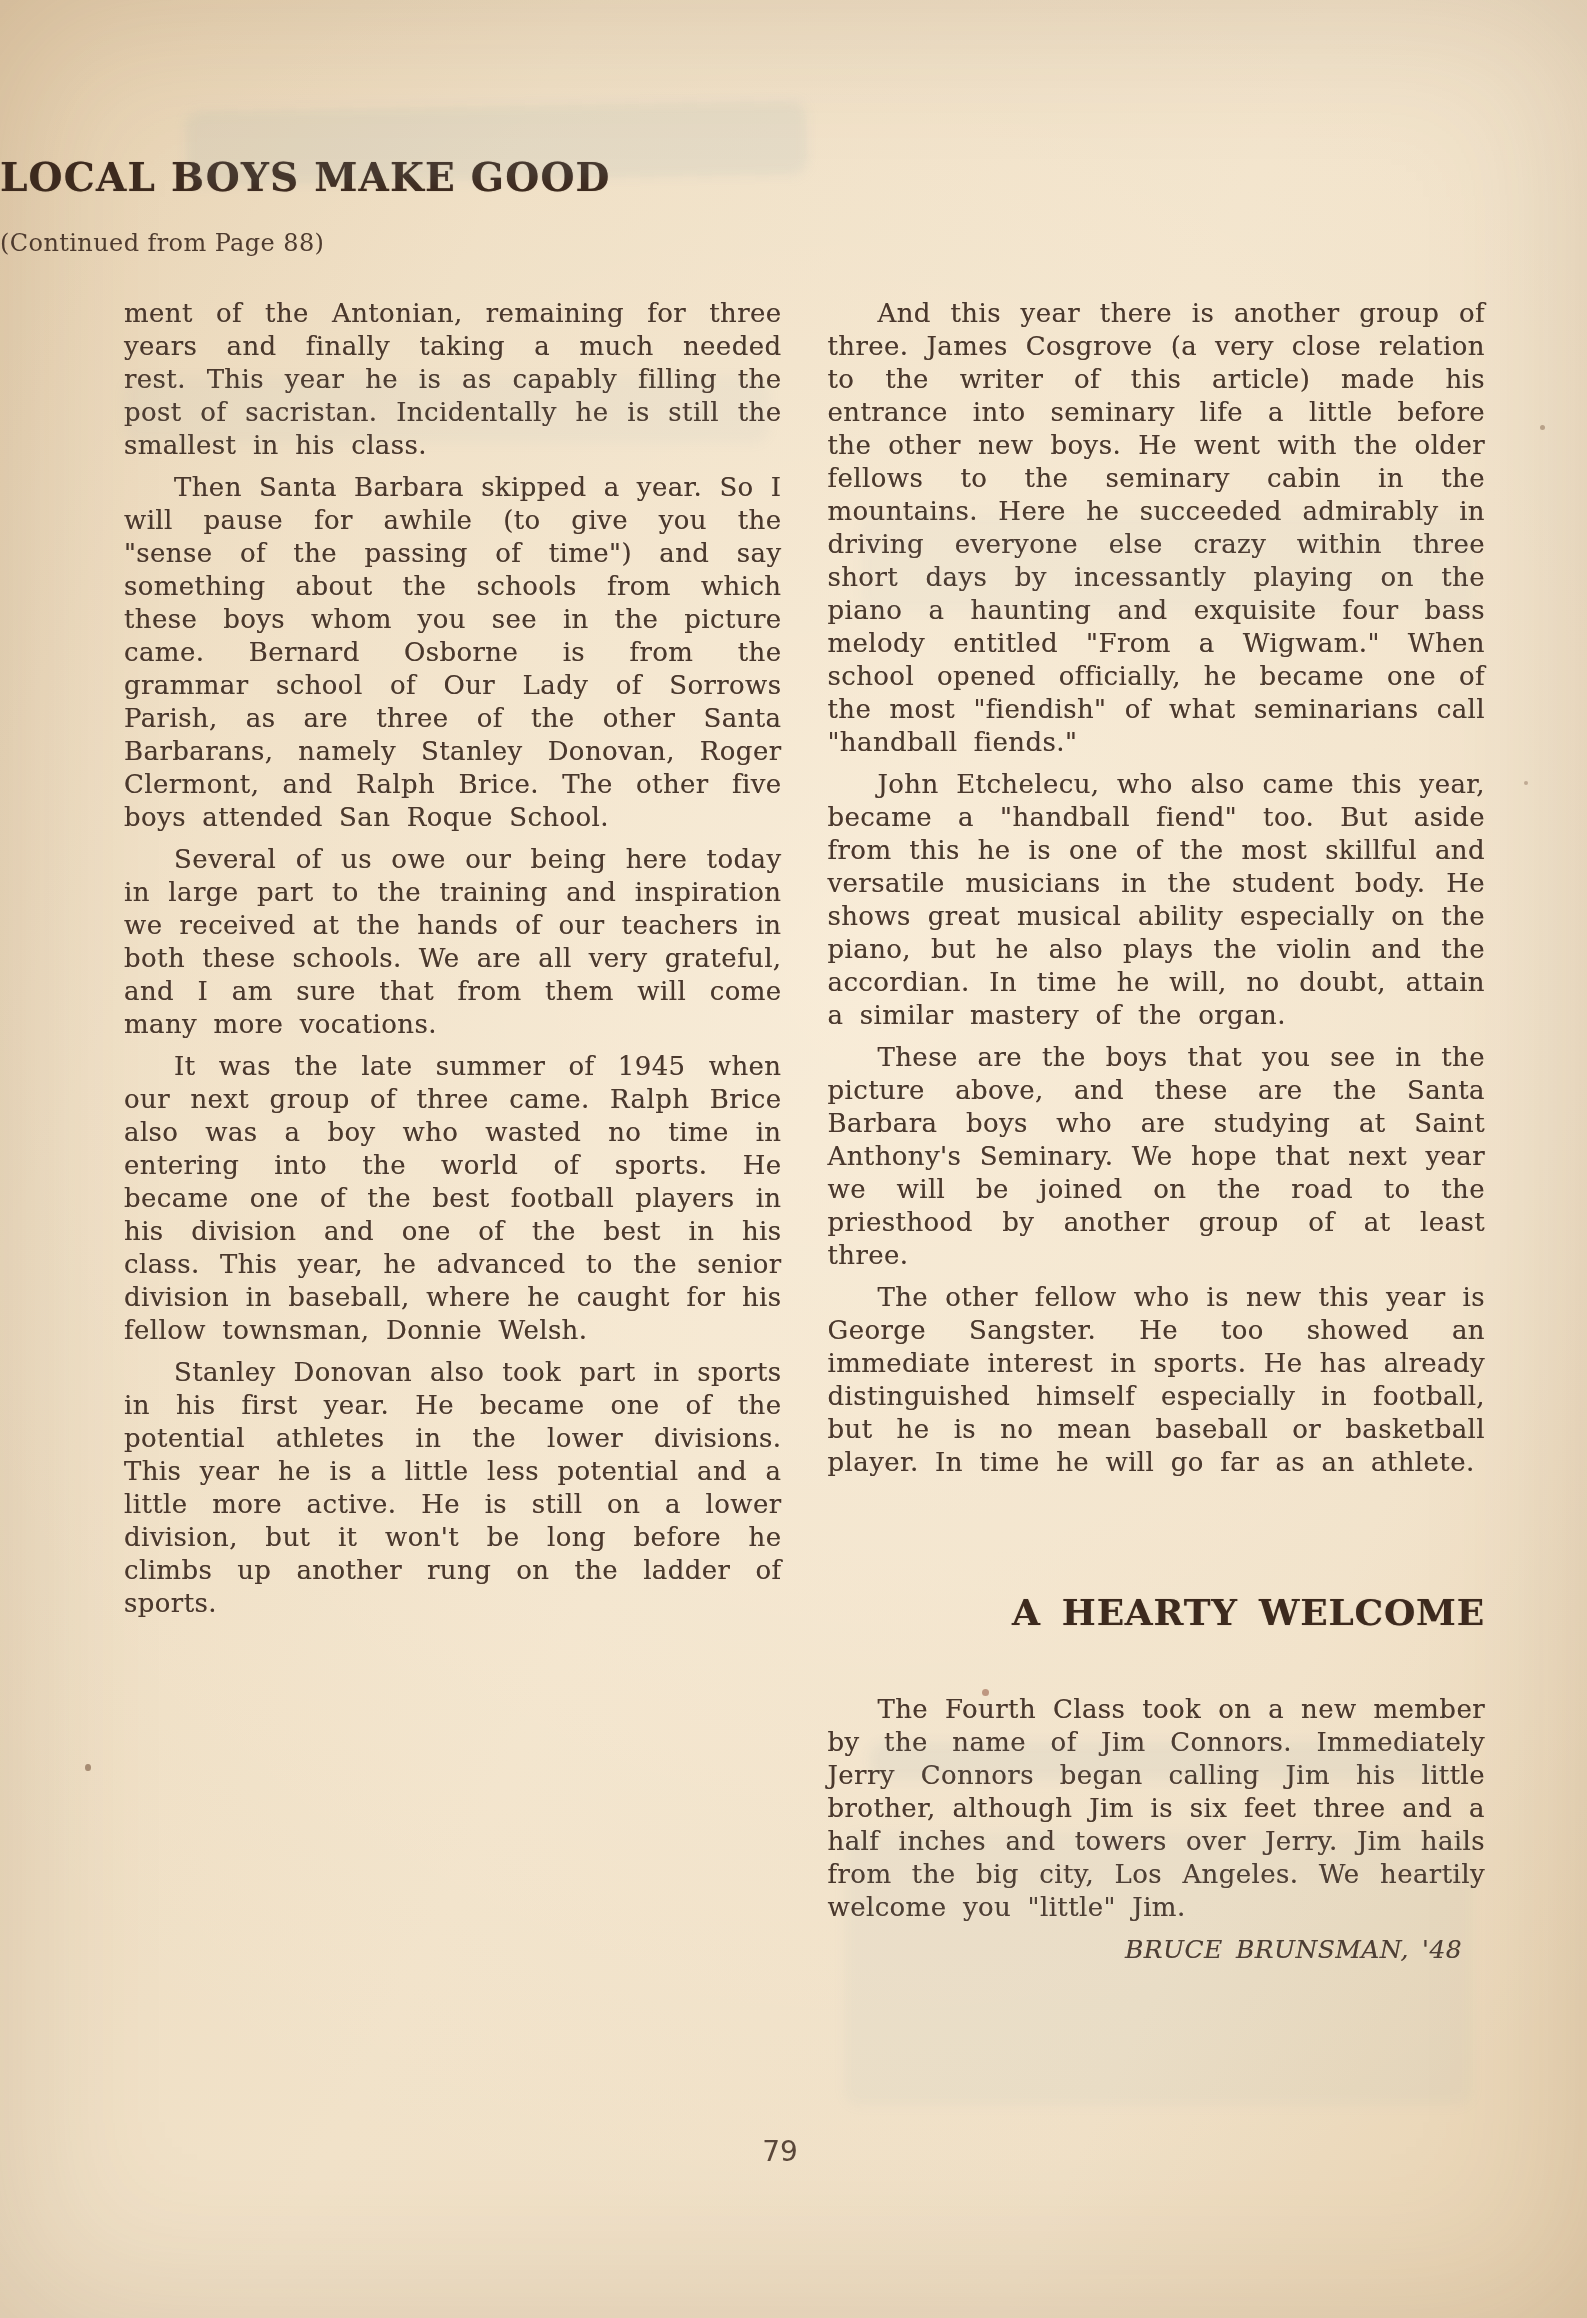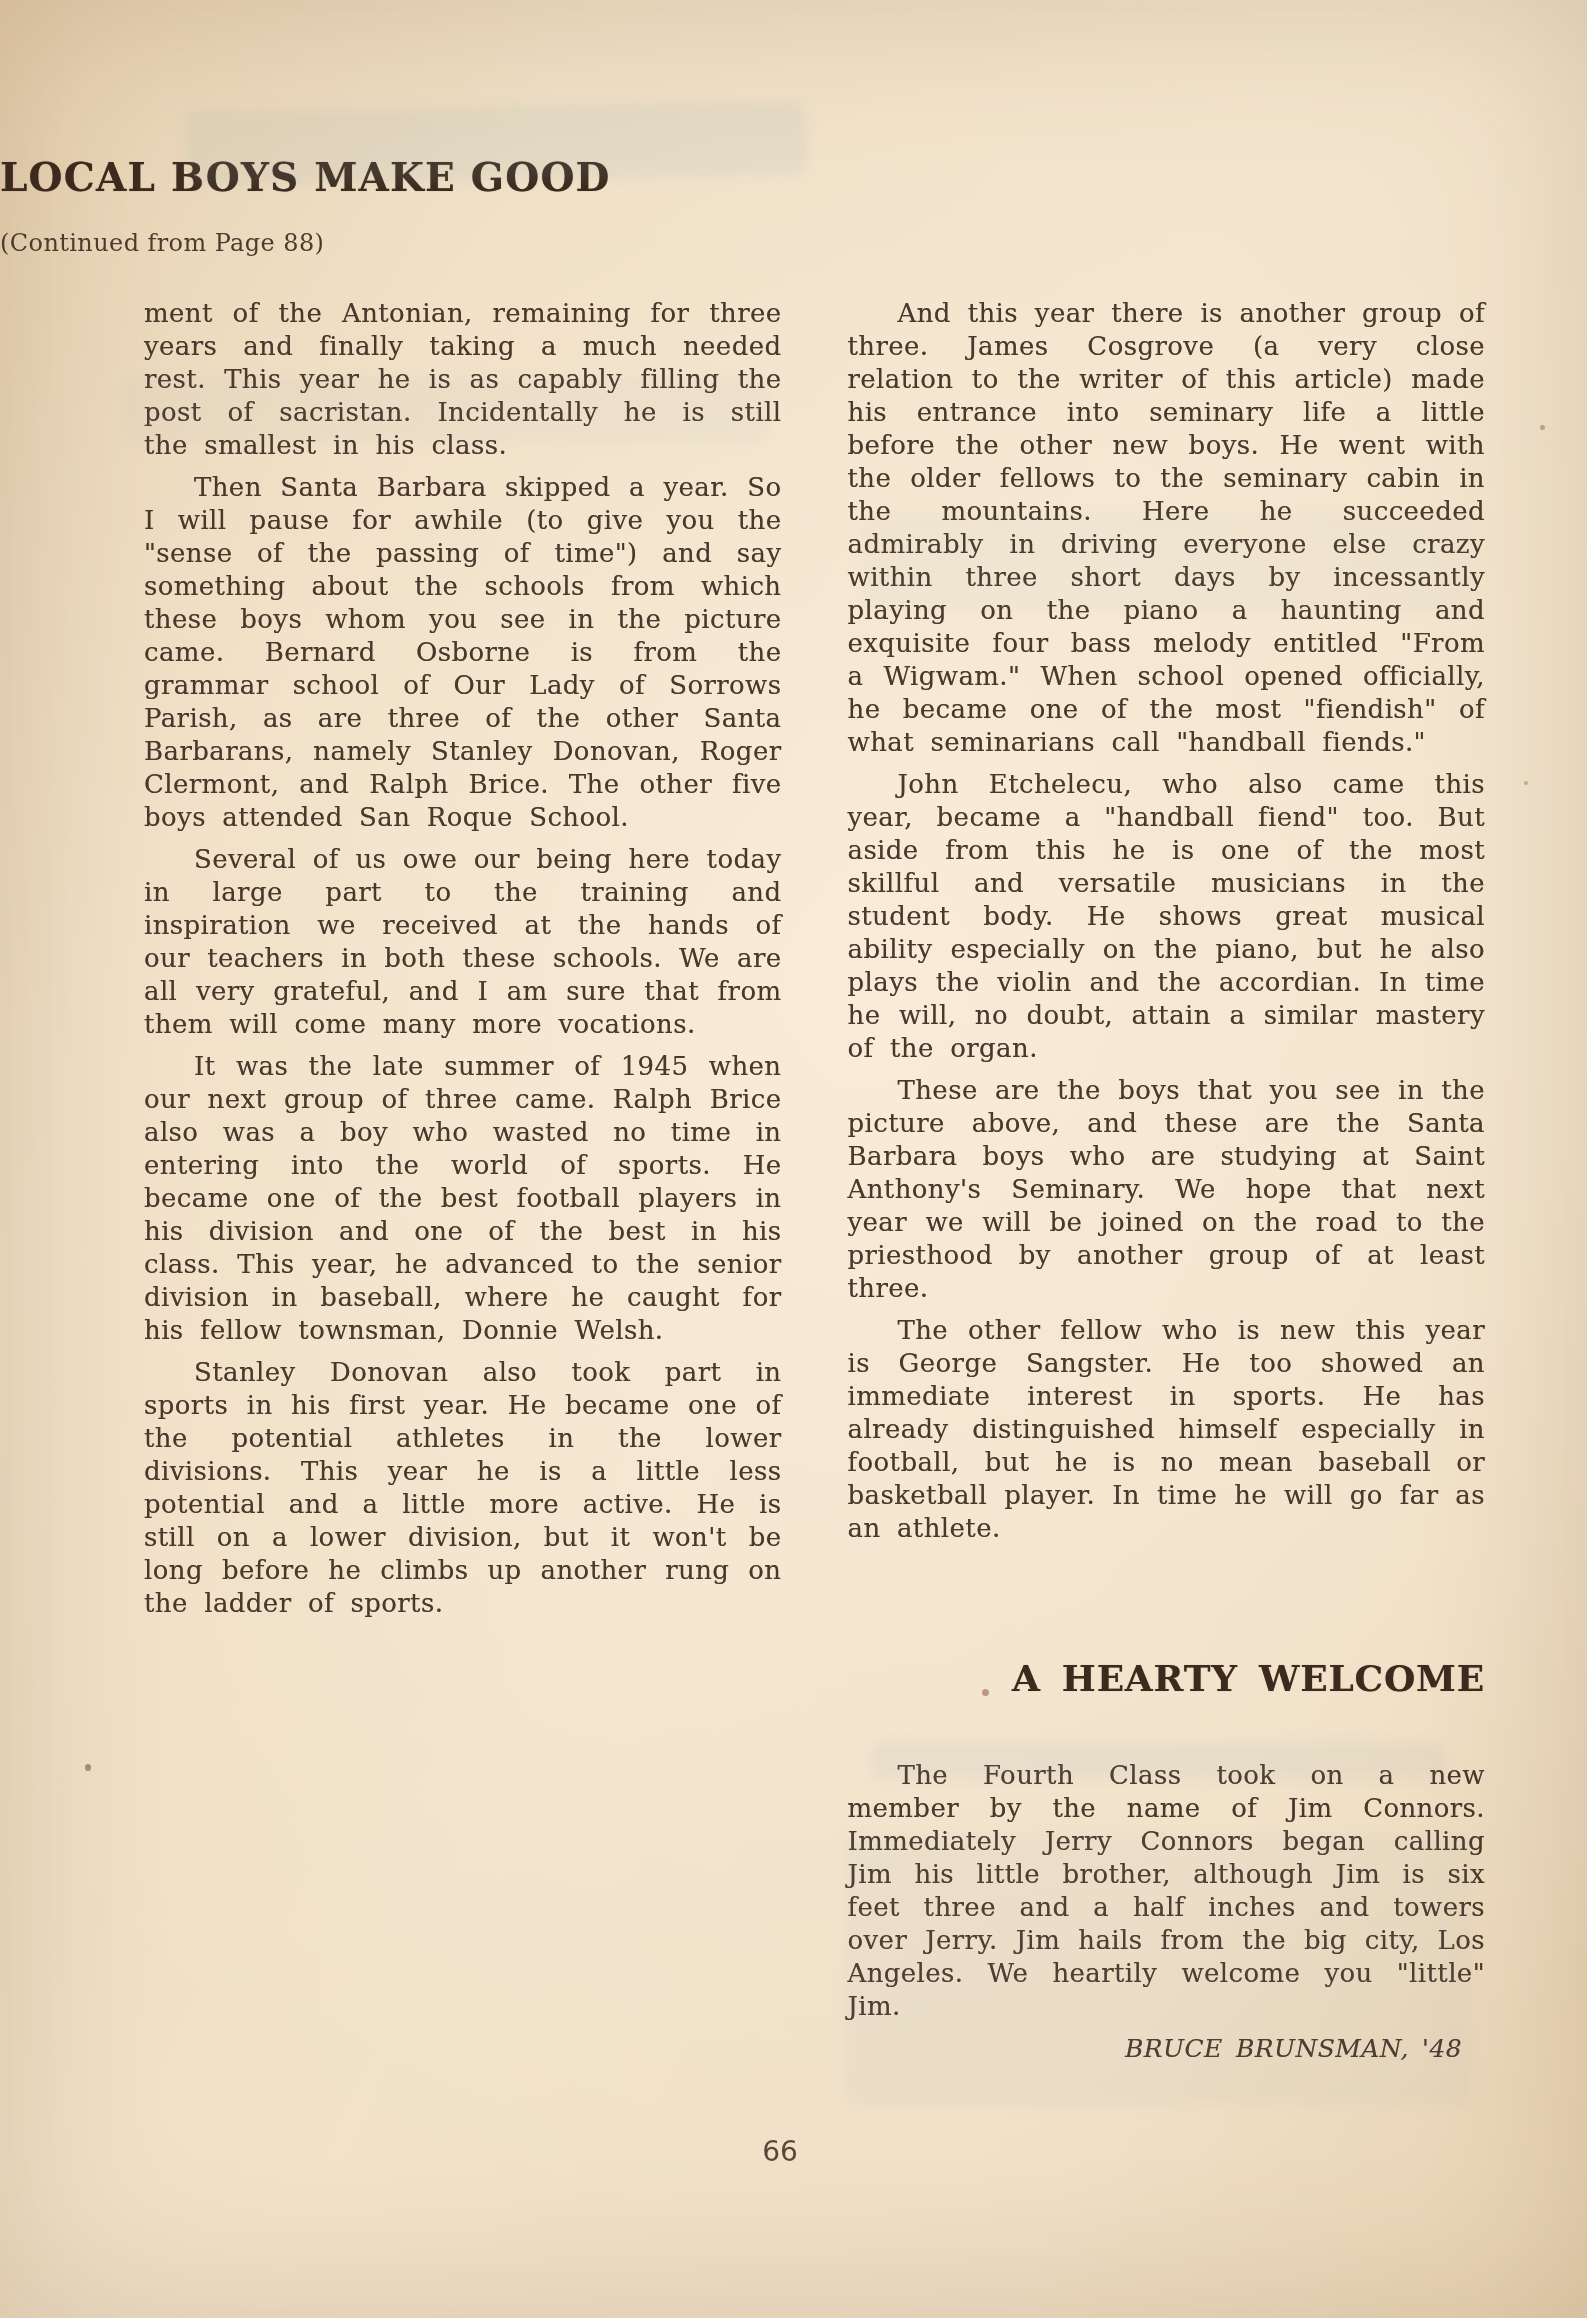--- a/index.html
+++ b/index.html
@@ -67,21 +67,20 @@
   }
   .col {
     width: 658px;
     font-size: 26px;
     line-height: 33px;
     text-align: justify;
     text-justify: inter-word;
     word-spacing: 0.30em;
     letter-spacing: 0.015em;
     text-shadow: 0 0 0.5px rgba(74,56,45,0.55);
-    margin-left: 20px;
   }
   .col p {
     margin: 0 0 9px 0;
     text-indent: 50px;
   }
   .col p.no-indent { text-indent: 0; }
   .section-heading {
     margin: 114px 0 61px 0;
     text-align: right;
     font-size: 36px;
@@ -146,16 +145,16 @@
       <p>These are the boys that you see in the picture above, and these are the Santa Barbara boys who are studying at Saint Anthony's Seminary. We hope that next year we will be joined on the road to the priesthood by another group of at least three.</p>
       <p>The other fellow who is new this year is George Sangster. He too showed an immediate interest in sports. He has already distinguished himself especially in football, but he is no mean baseball or basketball player. In time he will go far as an athlete.</p>
 
       <h2 class="section-heading">A HEARTY WELCOME</h2>
       <p>The Fourth Class took on a new member by the name of Jim Connors. Immediately Jerry Connors began calling Jim his little brother, although Jim is six feet three and a half inches and towers over Jerry. Jim hails from the big city, Los Angeles. We heartily welcome you "little" Jim.</p>
       <div class="byline">BRUCE BRUNSMAN, '48</div>
     </div>
 
   </div>
 
-  <div class="page-number">66</div>
+  <div class="page-number">79</div>
 
 </div>
 
 
 </body></html>

